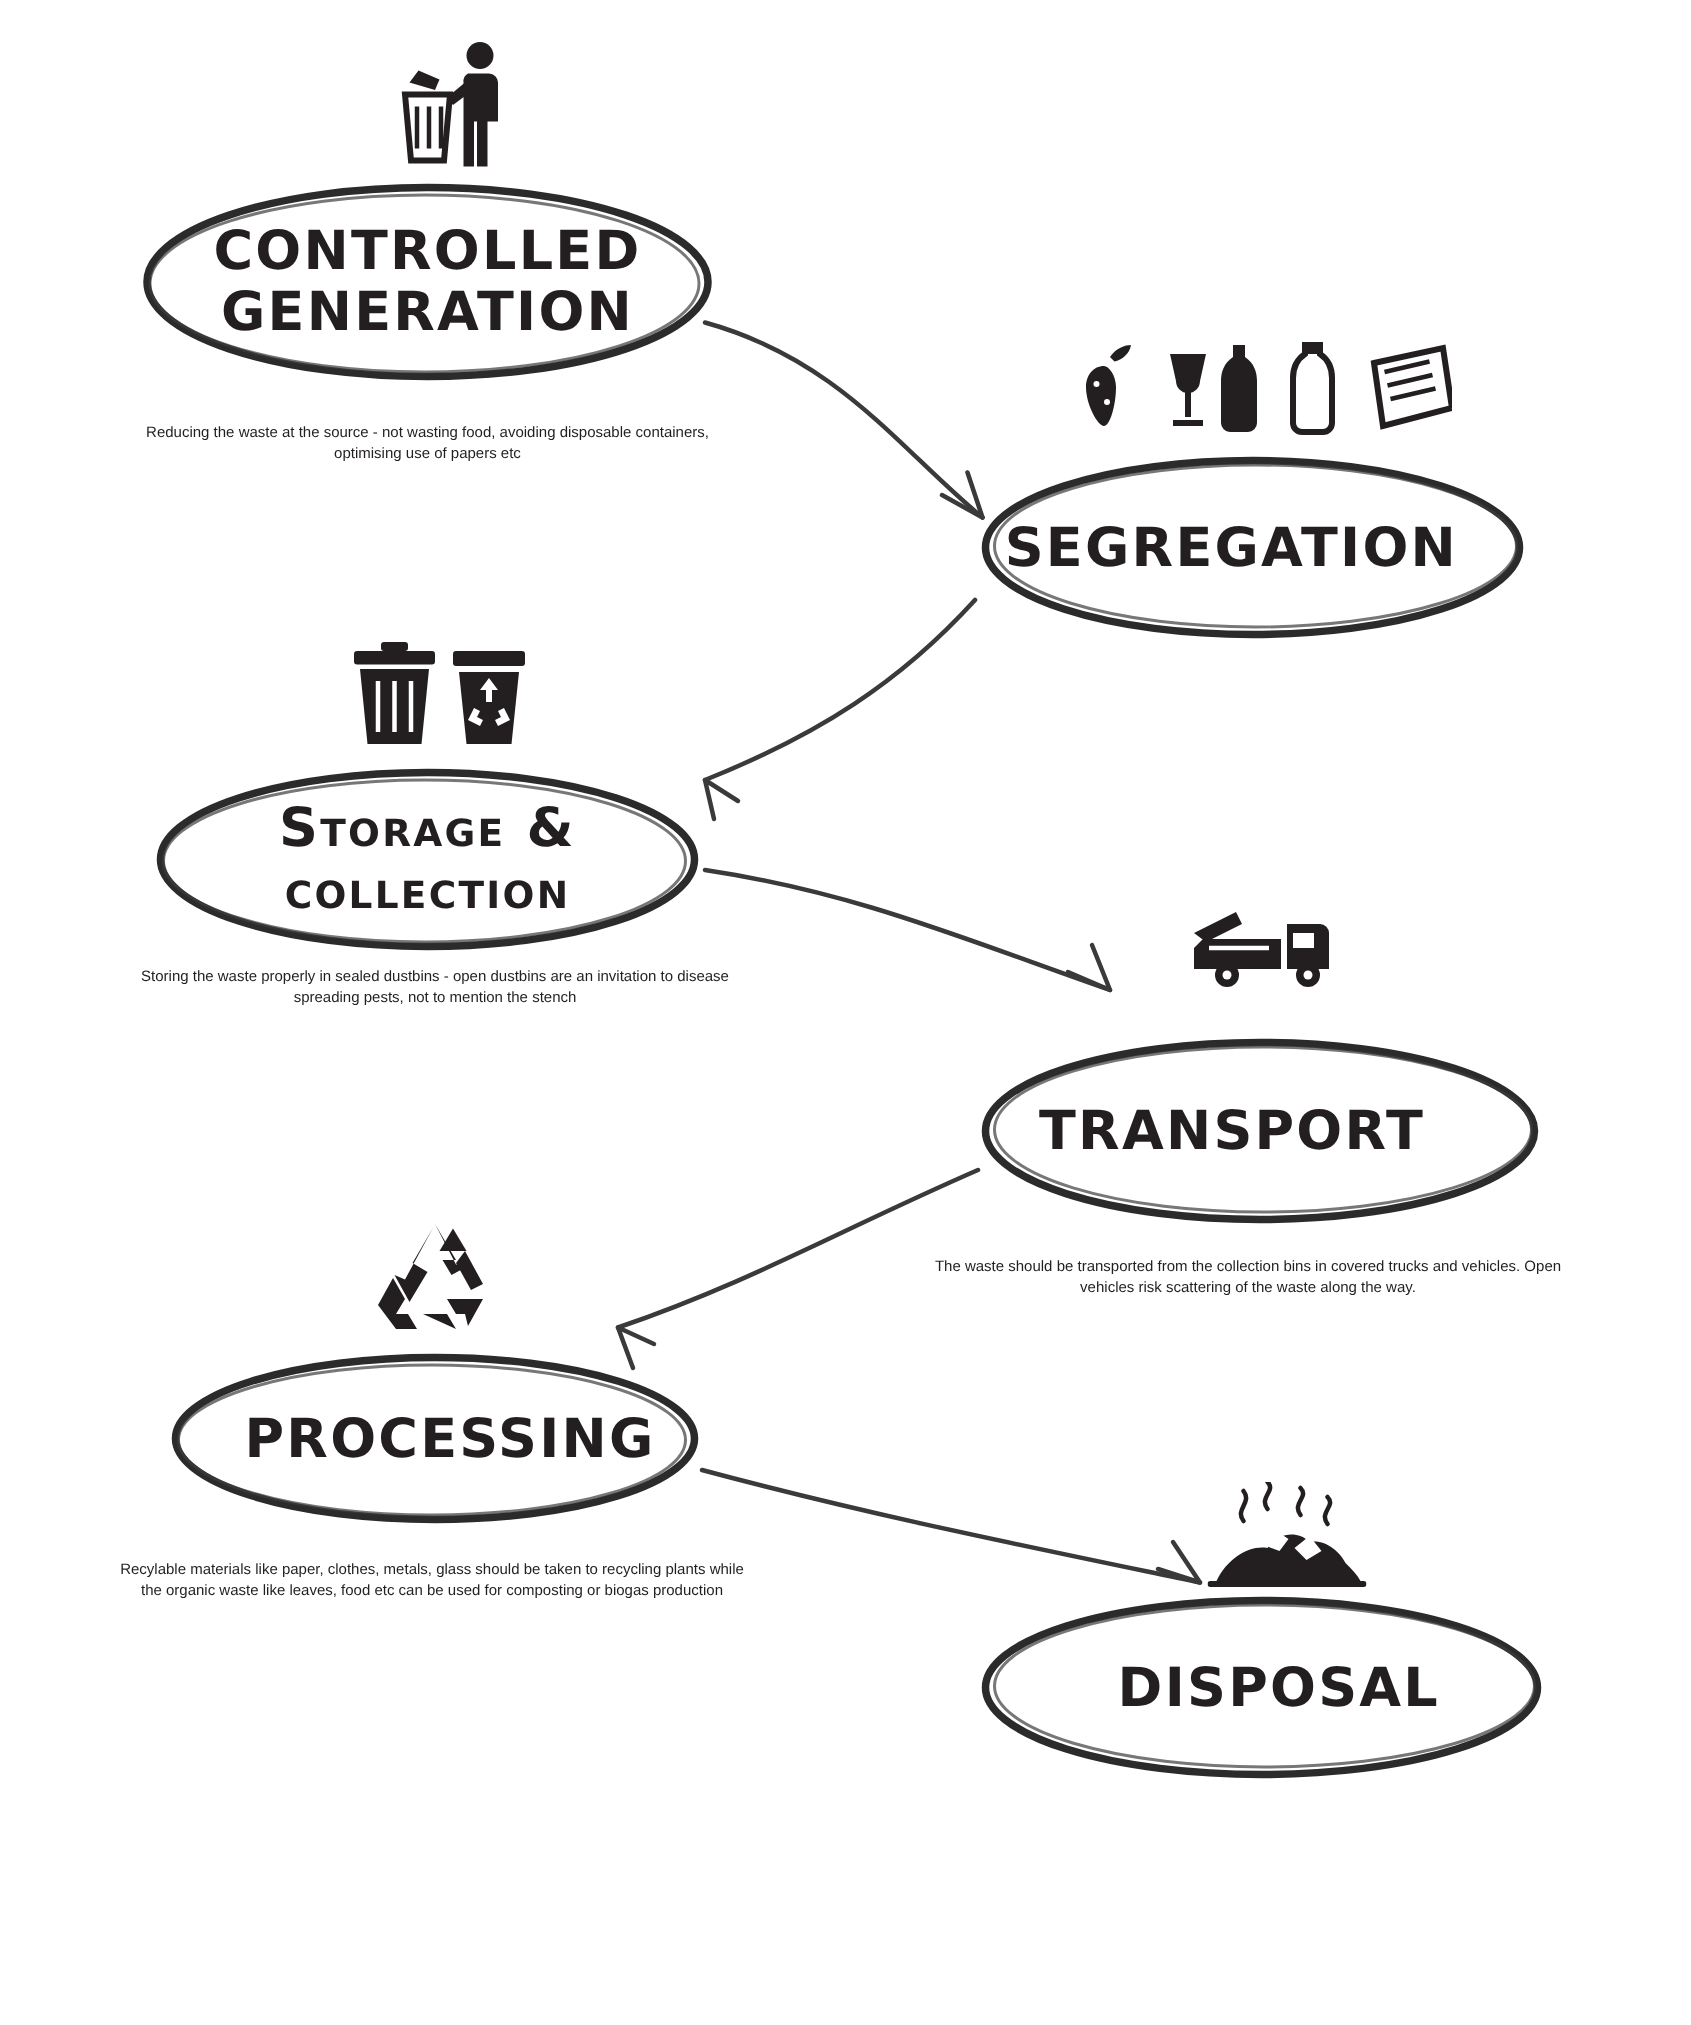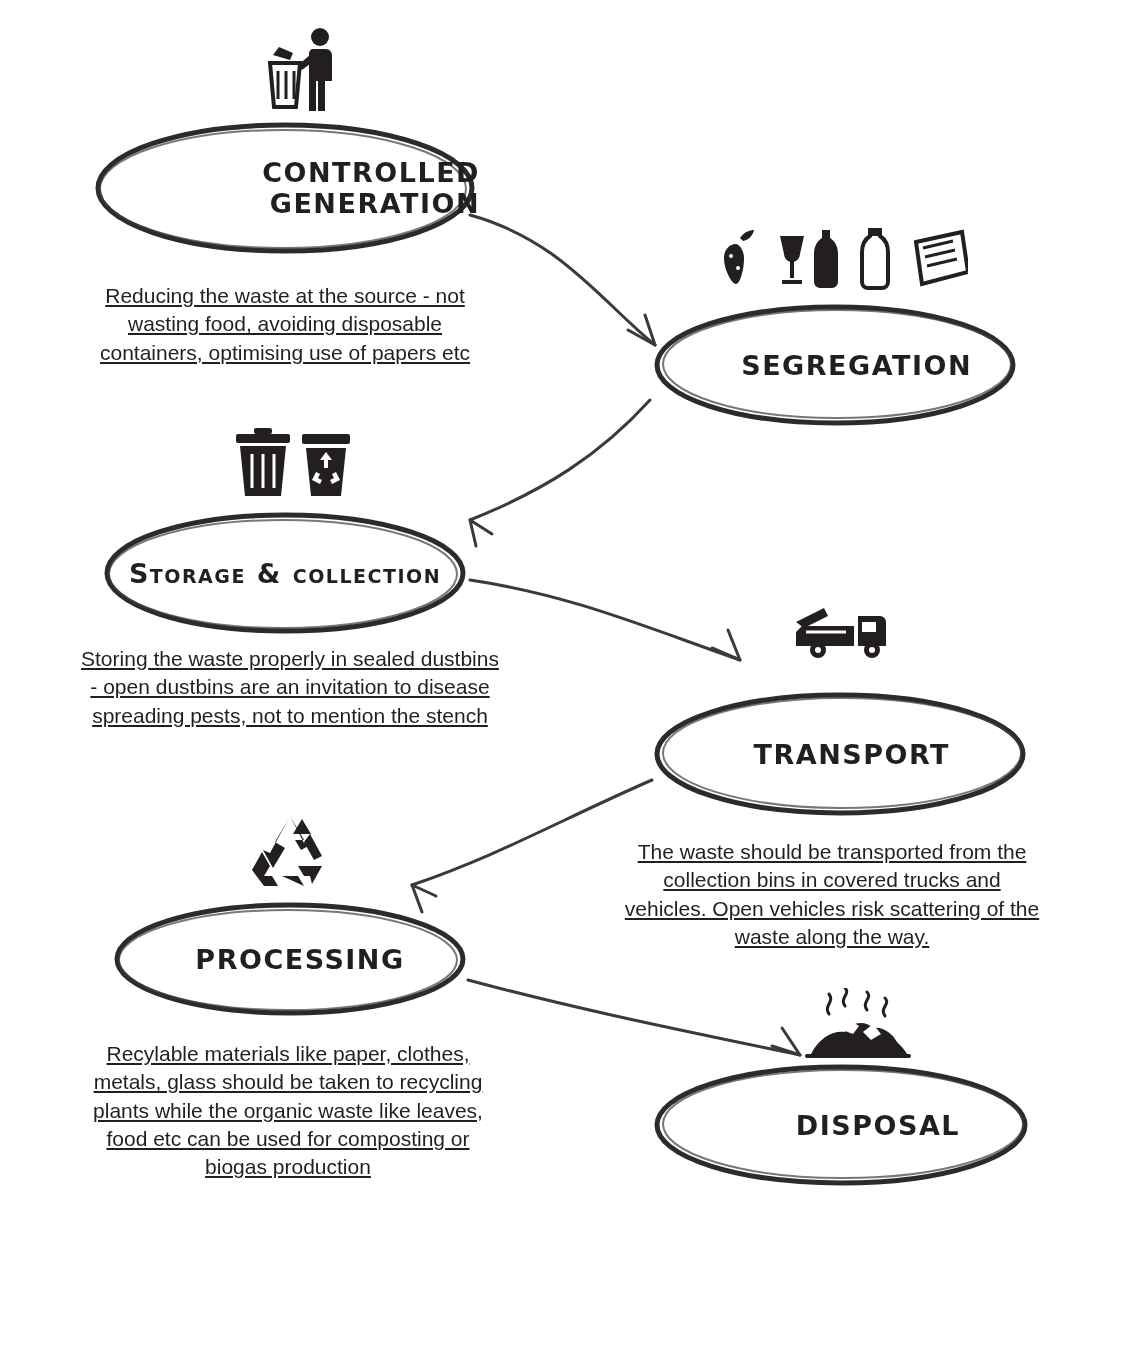--- a/index.html
+++ b/index.html
@@ -43,34 +43,33 @@
     top: 0;
     width: 100%;
     height: 100%;
     display: flex;
     align-items: center;
     justify-content: center;
     font-family: "DejaVu Sans", sans-serif;
     font-weight: 700;
     letter-spacing: 1.5px;
     color: #231f20;
-    text-align: right;
-    font-size: 27px;
+    text-align: center;
+    font-size: 36px;
     text-transform: uppercase;
   }
   .node-label.small-caps {
     text-transform: none;
   }
   .desc {
     position: absolute;
-    font-size: 21px;
+    font-size: 10px;
     line-height: 1.35;
     text-align: center;
     color: #231f20;
-    text-decoration: underline;
   }
   .desc b {
     font-weight: 700;
   }
   .icon {
     position: absolute;
     color: #231f20;
   }
   .icon svg { display: block; }
 </style>

